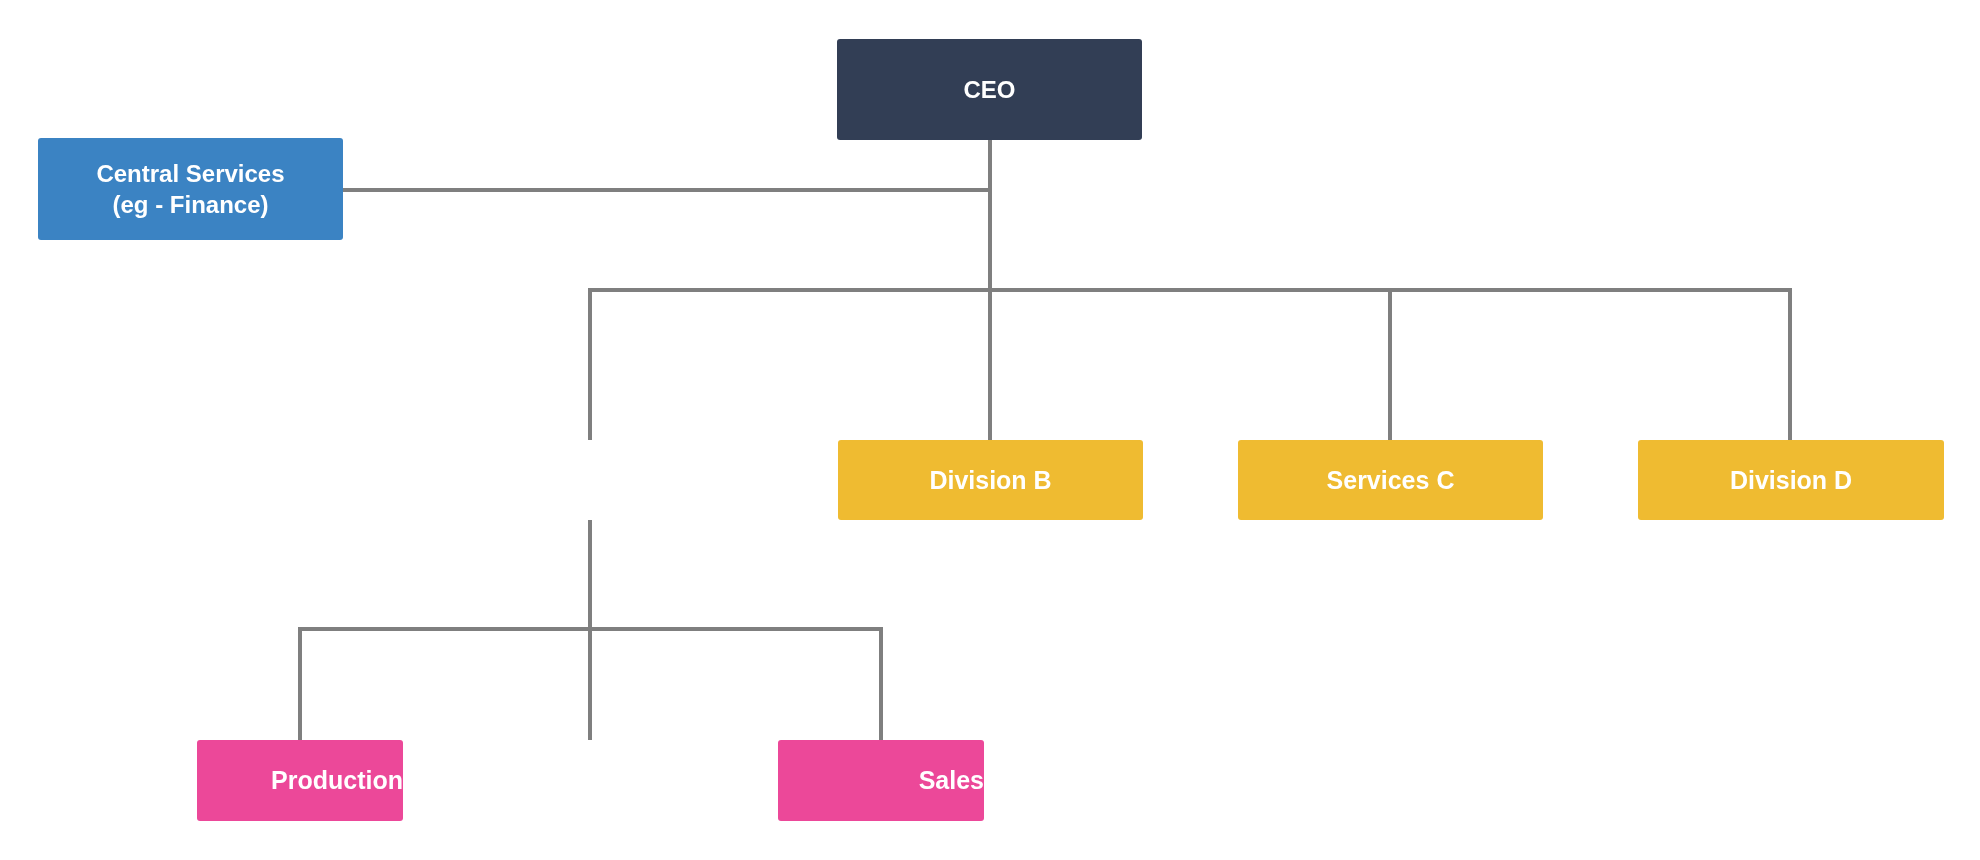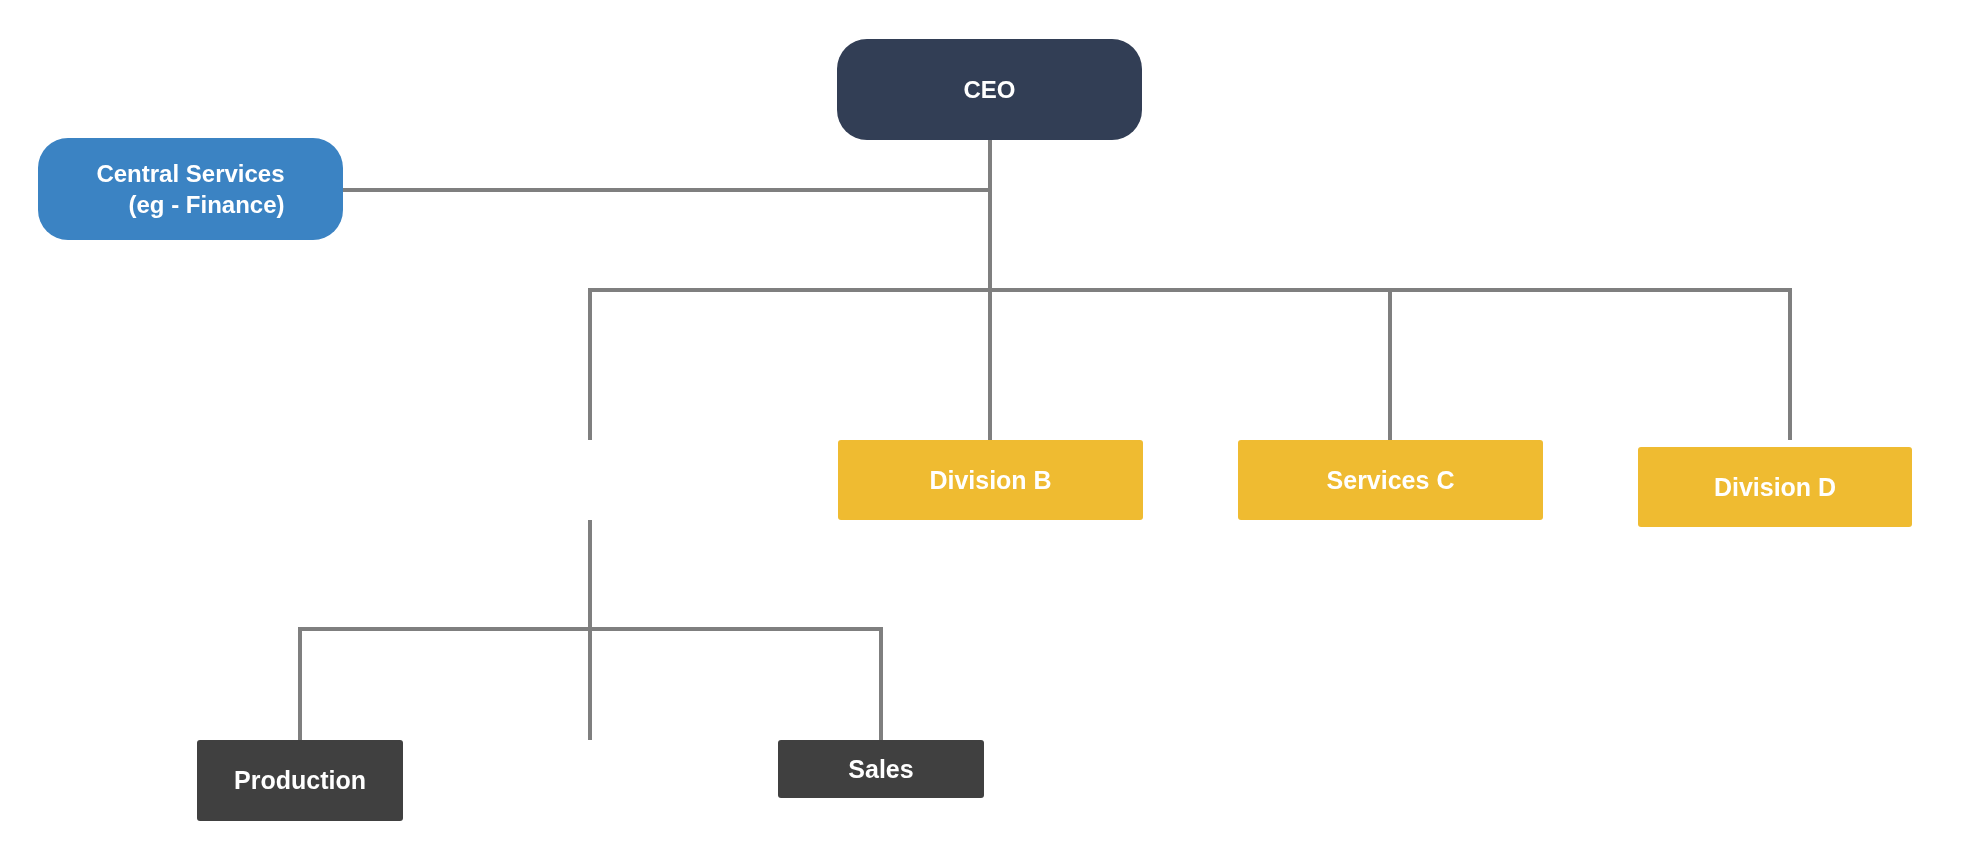--- a/index.html
+++ b/index.html
@@ -27,41 +27,41 @@
     box-sizing: border-box;
     z-index: 2;
   }
   .node .label {
     white-space: pre-line;
     line-height: 1.3;
   }
   .navy   { background: #323e55; }
   .blue   { background: #3b83c3; }
   .yellow { background: #efbb31; }
-  .red    { background: #404040; }
+  .red    { background: #ec4899; justify-content: flex-end; }
 
-  .fs24 { font-size: 24px; border-radius: 30px; }
+  .fs24 { font-size: 24px; }
   .fs25 { font-size: 25px; }
 
   .line {
     position: absolute;
     background: #7f7f7f;
     z-index: 1;
   }
 
   
   .n-ceo        { left: 837px;  top: 39px;  width: 305px; height: 101px; }
-  .n-central    { left: 38px;   top: 138px; width: 305px; height: 102px; text-align: right; }
+  .n-central    { left: 38px;   top: 138px; width: 305px; height: 102px; }
   .n-div-a      { left: 438px;  top: 440px; width: 305px; height: 80px; }
   .n-div-b      { left: 838px;  top: 440px; width: 305px; height: 80px; }
   .n-div-c      { left: 1238px; top: 440px; width: 305px; height: 80px; }
-  .n-div-d      { left: 1638px; top: 440px; width: 274px; height: 80px; margin-top: 7px; }
+  .n-div-d      { left: 1638px; top: 440px; width: 306px; height: 80px; }
   .n-production { left: 197px;  top: 740px; width: 206px; height: 81px; }
   .n-marketing  { left: 487px;  top: 740px; width: 206px; height: 81px; }
-  .n-sales      { left: 778px;  top: 740px; width: 206px; height: 58px; }
+  .n-sales      { left: 778px;  top: 740px; width: 206px; height: 81px; }
 
   
   .l-ceo-down      { left: 988px;  top: 140px; width: 4px;    height: 300px; } 
   .l-central-h     { left: 342px;  top: 188px; width: 648px;  height: 4px; }   
   .l-divisions-h   { left: 588px;  top: 288px; width: 1204px; height: 4px; }   
   .l-div-a-up      { left: 588px;  top: 288px; width: 4px;    height: 152px; }
   .l-div-c-up      { left: 1388px; top: 288px; width: 4px;    height: 152px; }
   .l-div-d-up      { left: 1788px; top: 288px; width: 4px;    height: 152px; }
   .l-div-a-down    { left: 588px;  top: 520px; width: 4px;    height: 220px; } 
   .l-subtree-h     { left: 298px;  top: 627px; width: 585px;  height: 4px; }   

